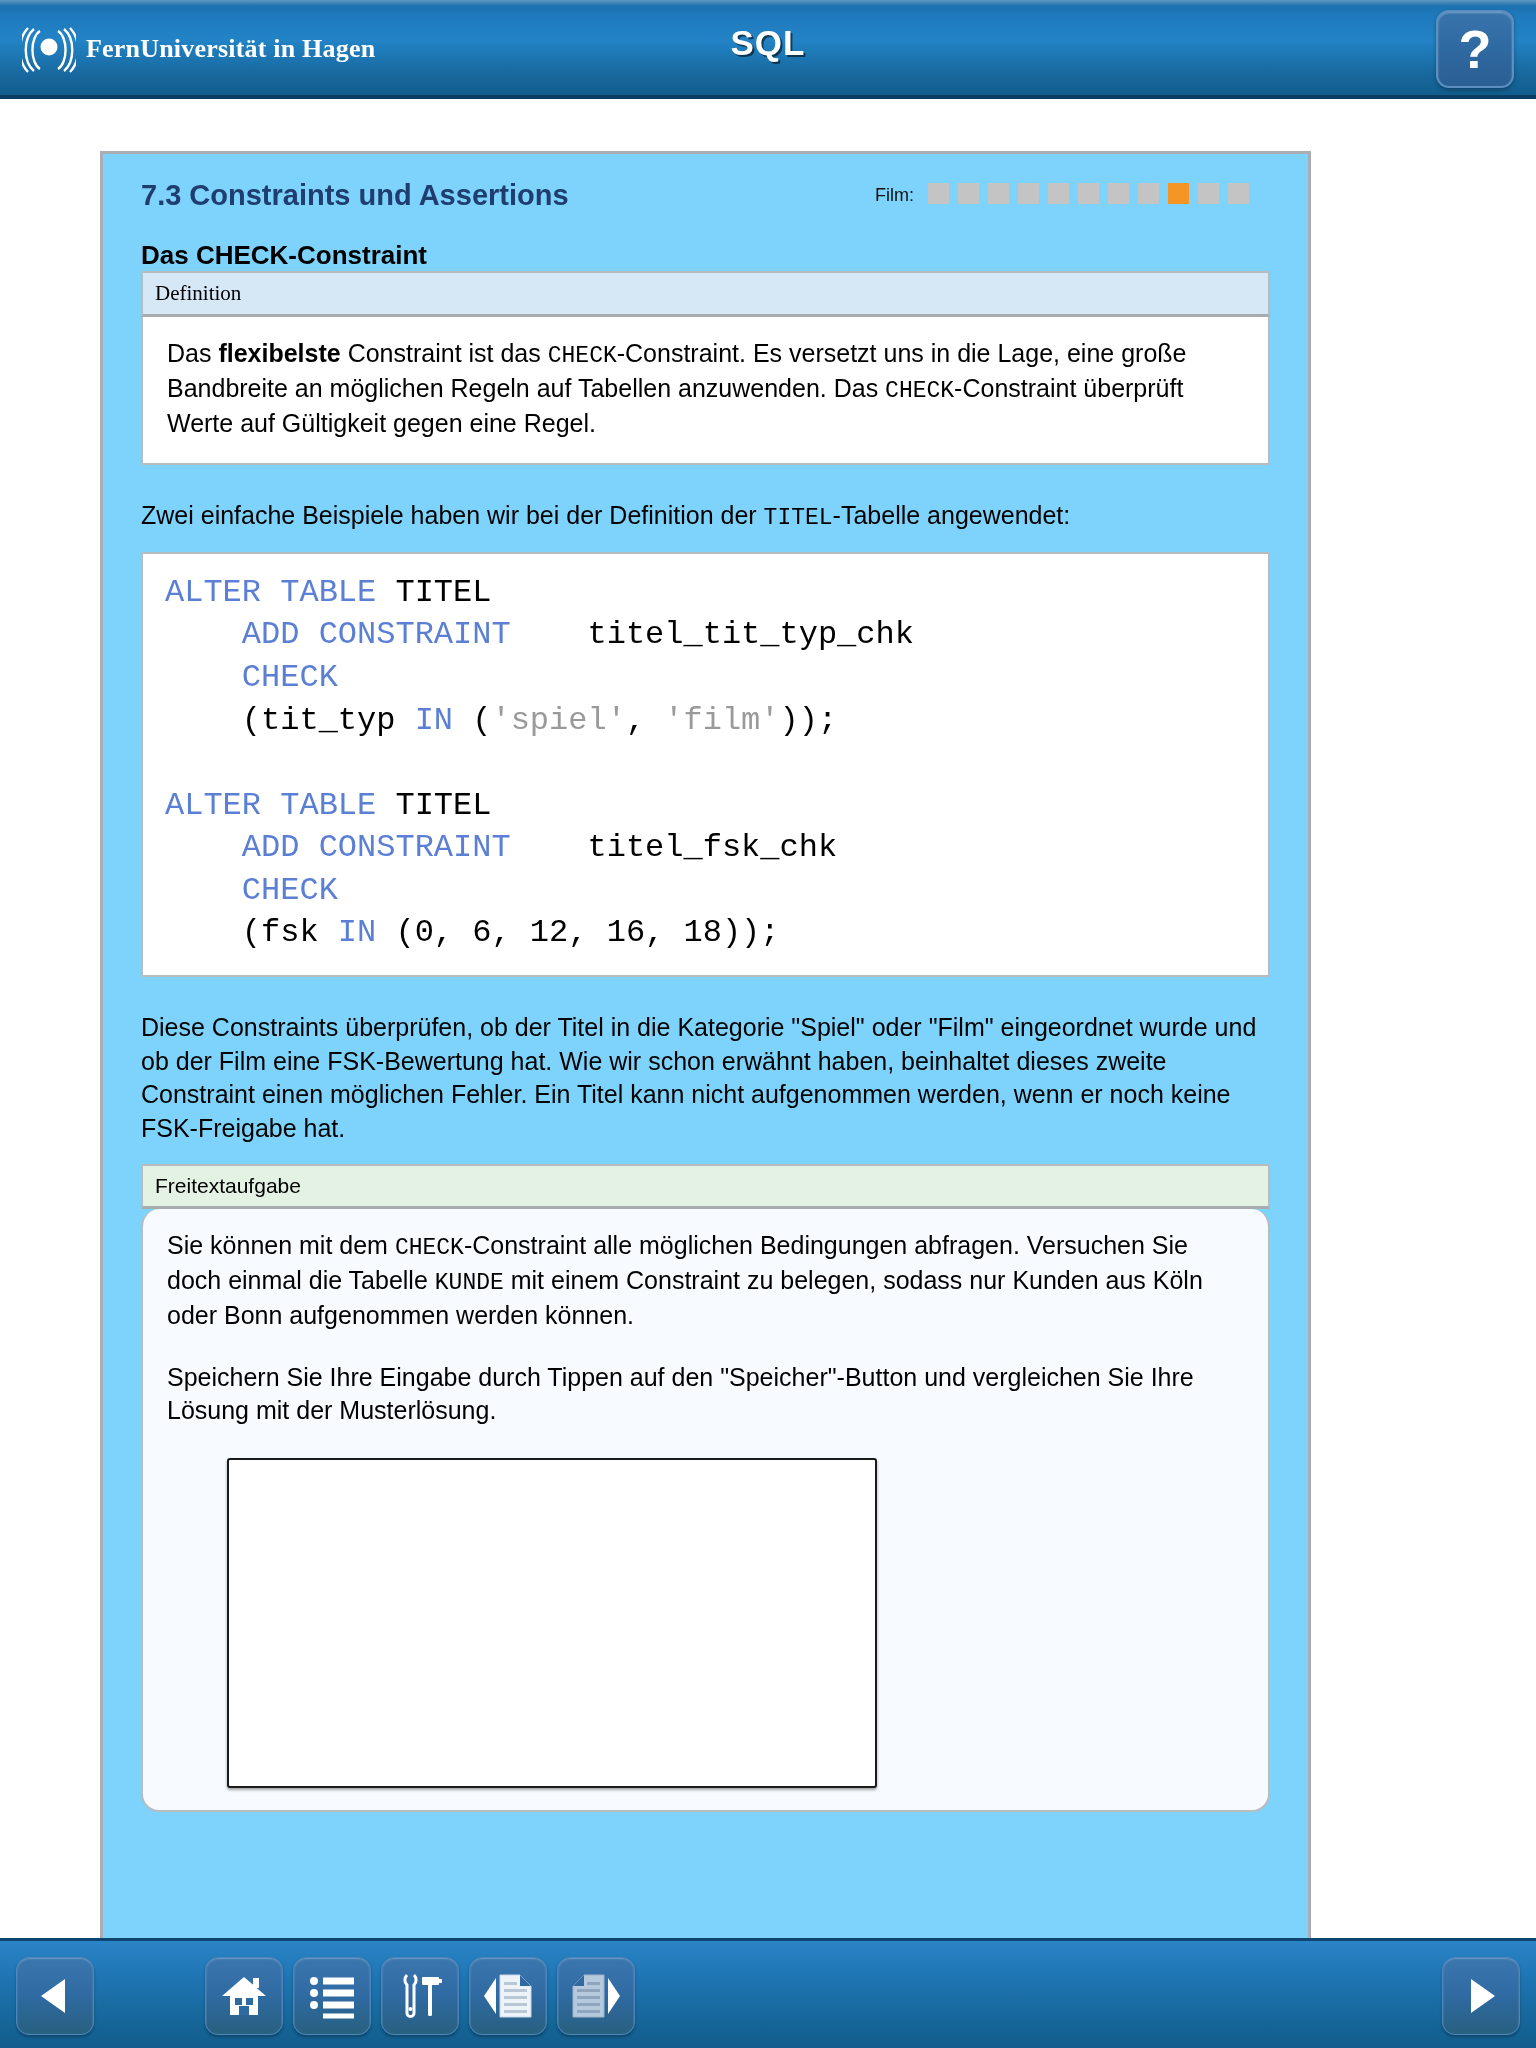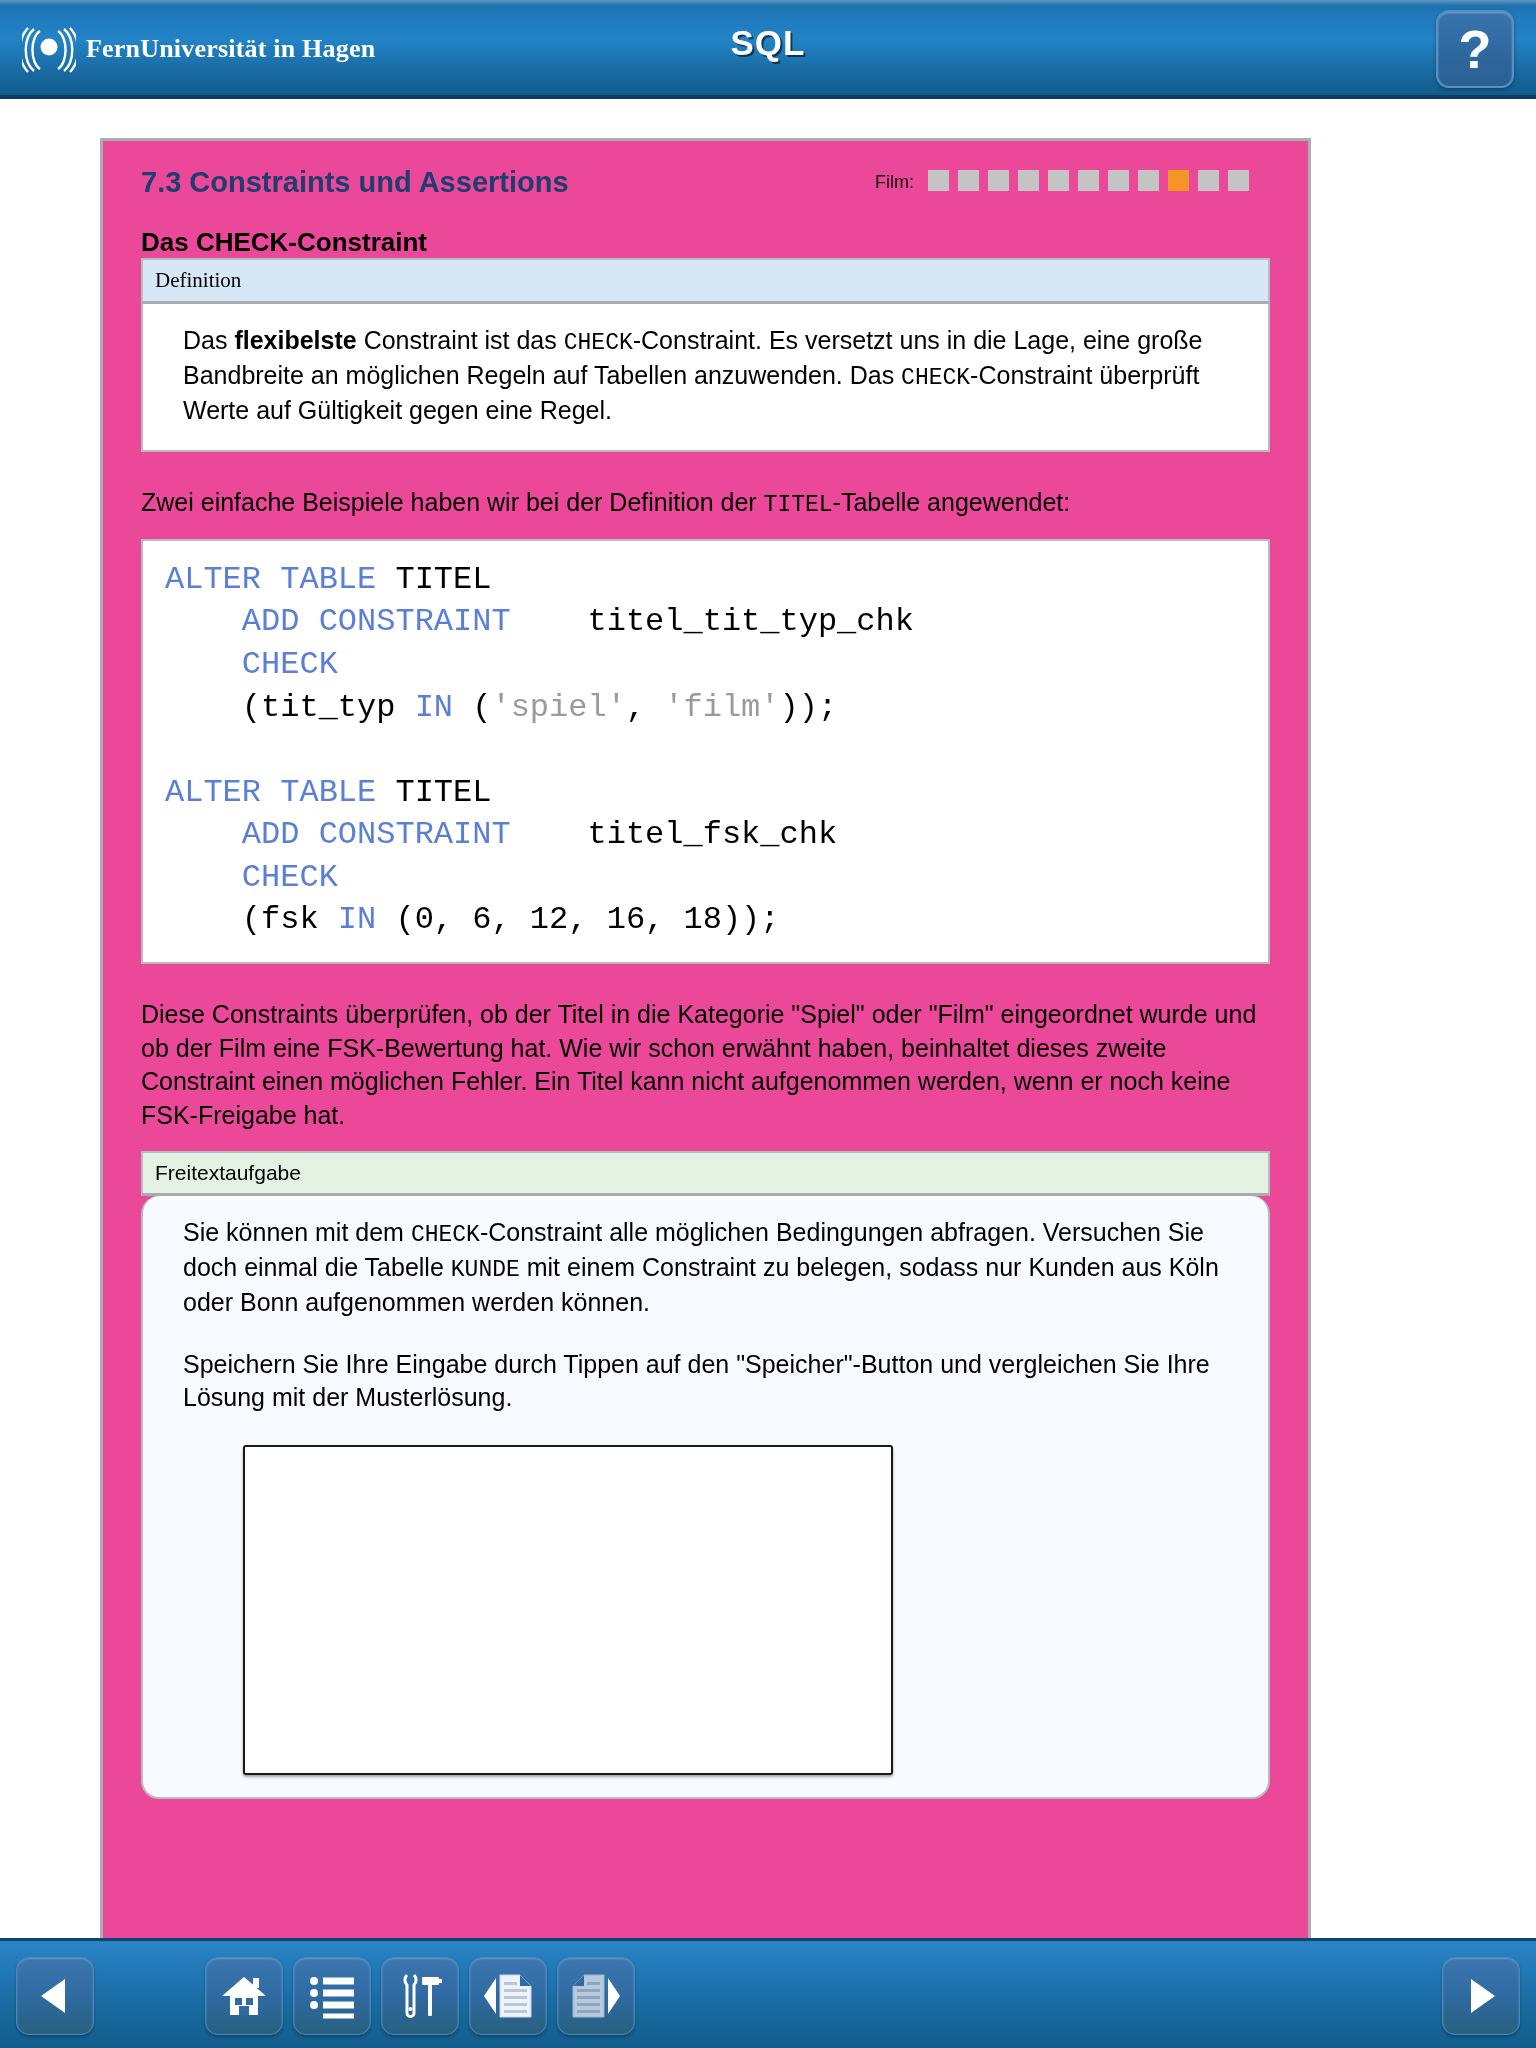--- a/index.html
+++ b/index.html
@@ -74,24 +74,24 @@
     font-size: 54px;
     font-weight: bold;
     line-height: 1;
     cursor: pointer;
   }
 
   
   .content-panel {
     position: absolute;
     left: 100px;
-    top: 138px;
+    top: 151px;
     width: 1211px;
     bottom: 110px;
-    background: #ec4899;
+    background: #7dd3fc;
     border: 3px solid #aaaeb2;
     border-bottom: none;
     overflow: hidden;
   }
 
   .inner {
     padding: 25px 38px 0 38px;
   }
 
   .section-head-row {
@@ -137,21 +137,21 @@
     border-bottom: 3px solid #a7acb0;
     padding: 8px 12px;
     font-size: 21px;
     color: #000;
   }
   .callout-head.blue  { background: #d6e7f6; font-family: Liberation Serif, serif; }
   .callout-head.green { background: #e3f2e3; }
   .callout-body {
     border: 2px solid #b6bcc0;
     border-top: none;
-    padding: 20px 22px 22px 40px;
+    padding: 20px 22px 22px 24px;
     font-size: 25px;
     line-height: 1.35;
     color: #000;
   }
   .callout-body.white { background: #ffffff; }
   .callout-body.tint  { background: #f7faff; border-radius: 18px; }
   .callout-body p + p { margin-top: 28px; }
 
   code, .mono {
     font-family: "Liberation Mono", "DejaVu Sans Mono", monospace;

